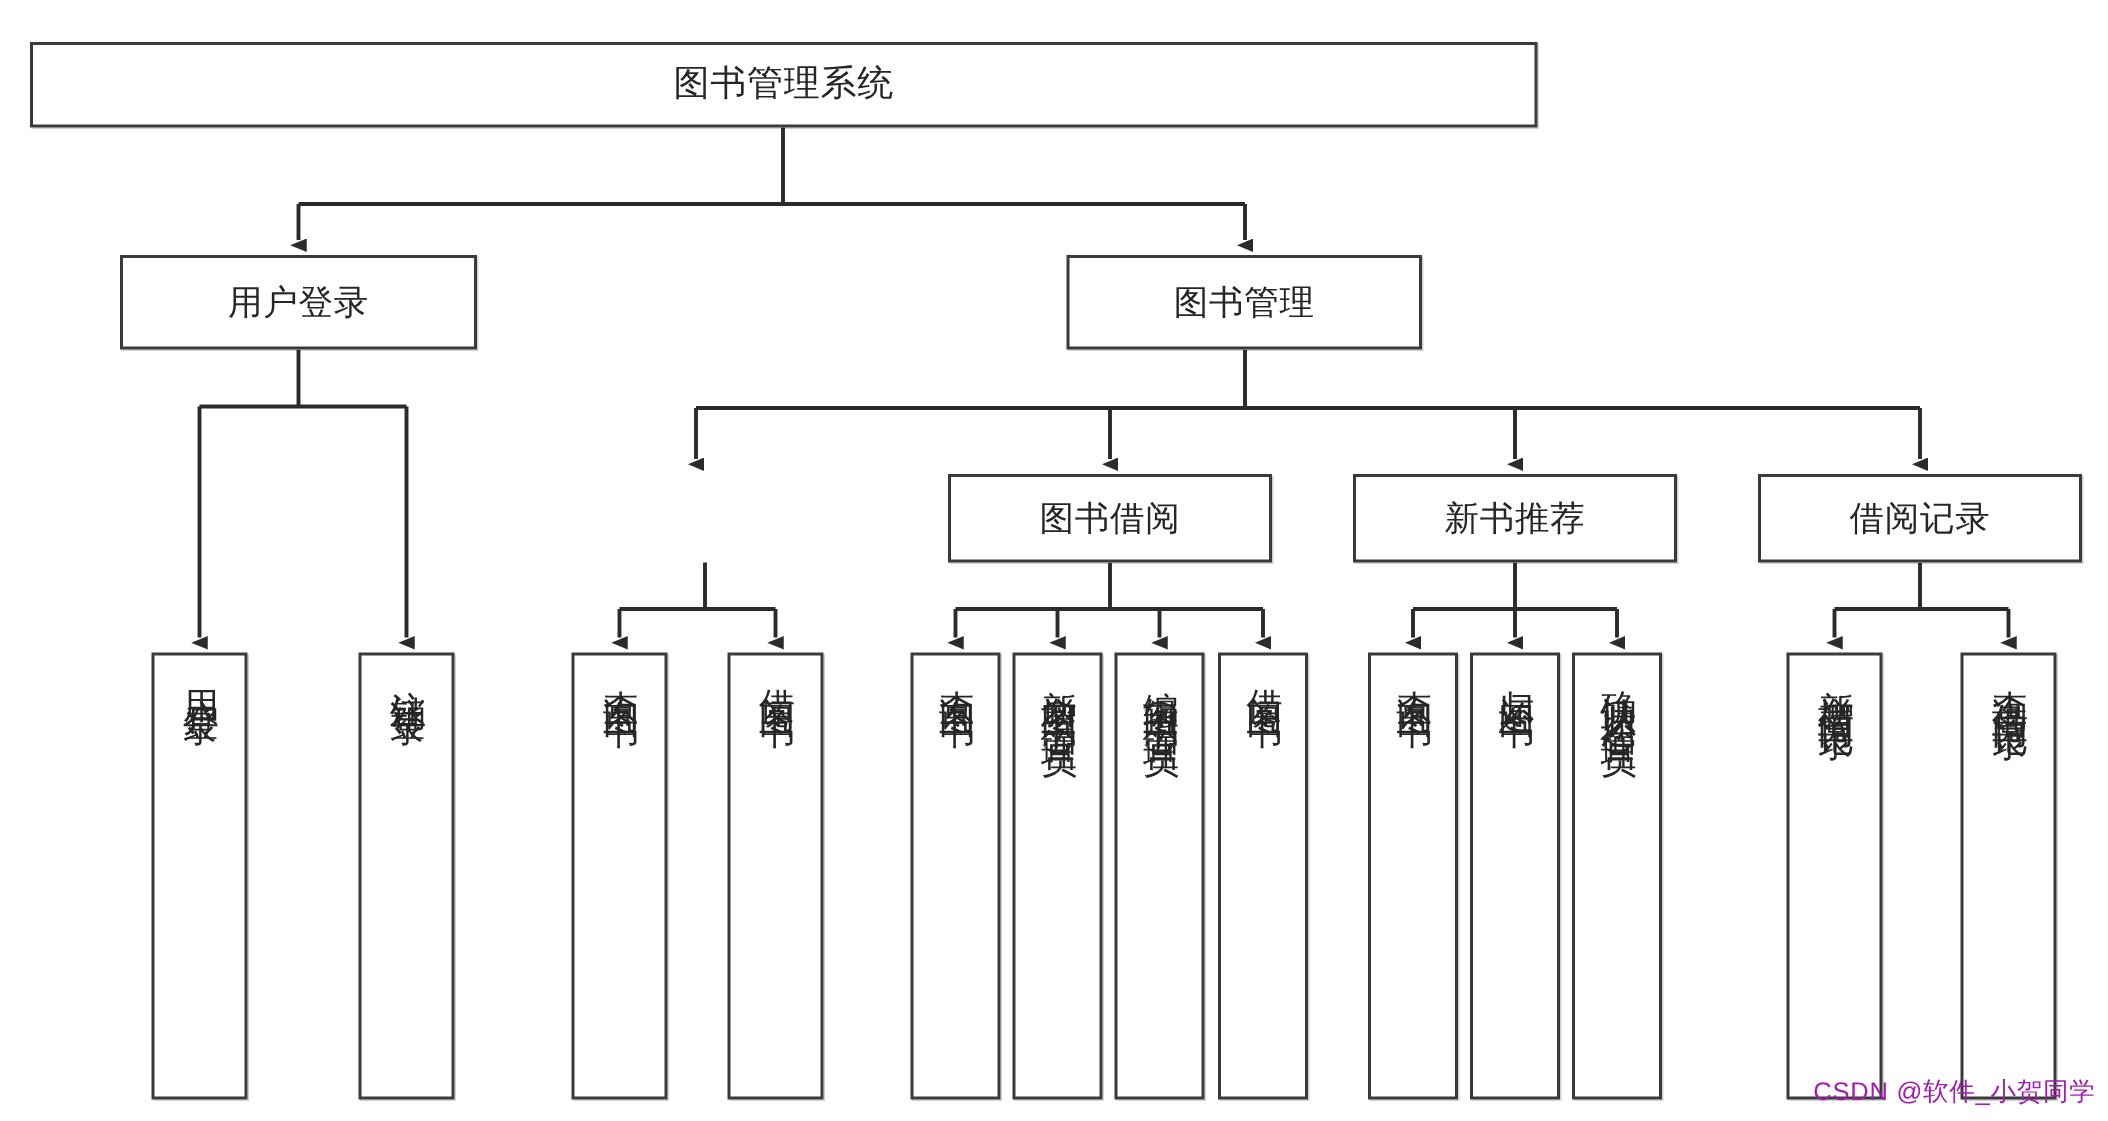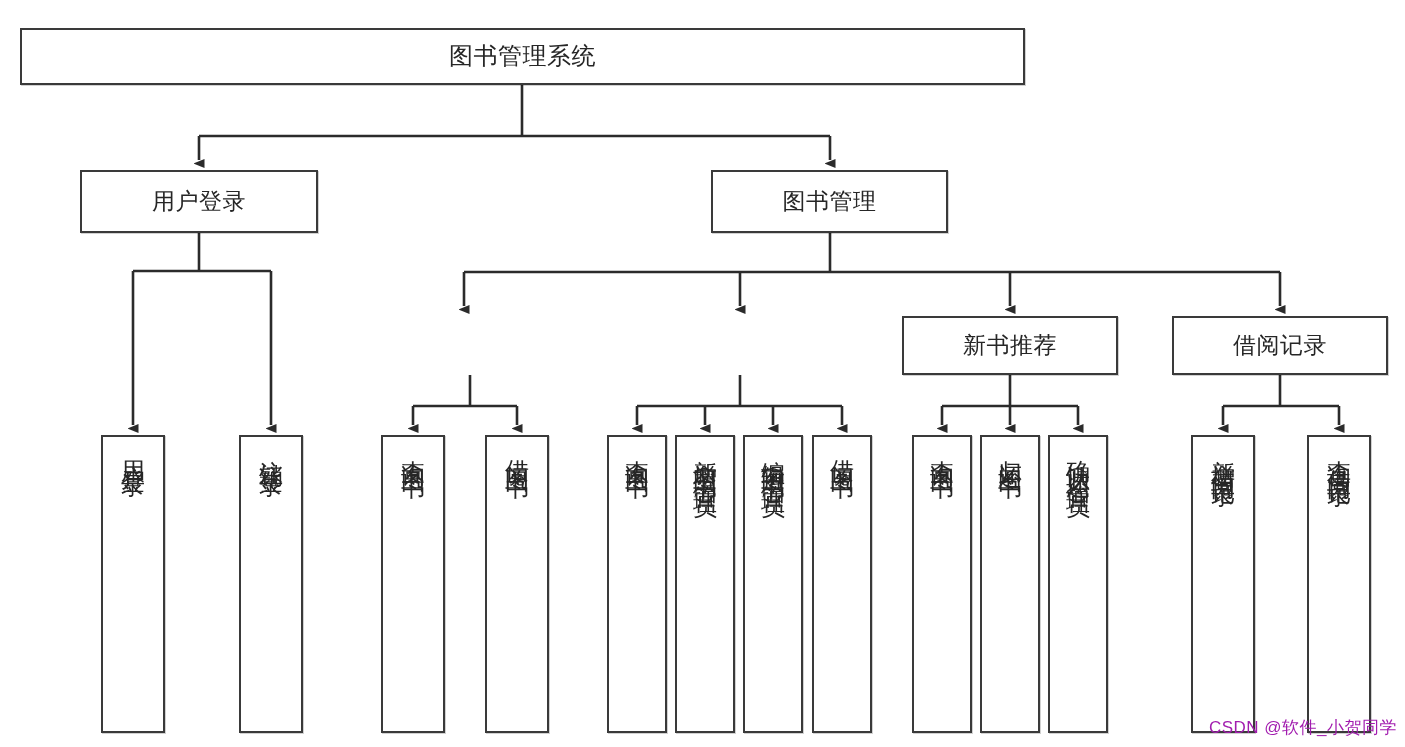--- a/index.html
+++ b/index.html
@@ -129,20 +129,23 @@
     <span class="node-label">图书管理系统</span>
   </div>
 
   <div class="node horiz" style="left:80px; top:170px; width:238px; height:63px;">
     <span class="node-label">用户登录</span>
   </div>
   <div class="node horiz" style="left:711px; top:170px; width:237px; height:63px;">
     <span class="node-label">图书管理</span>
   </div>
 
+  <div class="node horiz" style="left:632px; top:316px; width:216px; height:59px;">
+    <span class="node-label">图书借阅</span>
+  </div>
   <div class="node horiz" style="left:902px; top:316px; width:216px; height:59px;">
     <span class="node-label">新书推荐</span>
   </div>
   <div class="node horiz" style="left:1172px; top:316px; width:216px; height:59px;">
     <span class="node-label">借阅记录</span>
   </div>
 
   <div class="node leaf" style="left:101px; top:435px; width:64px; height:298px;">
     <span class="node-label">用户登录</span>
   </div>

